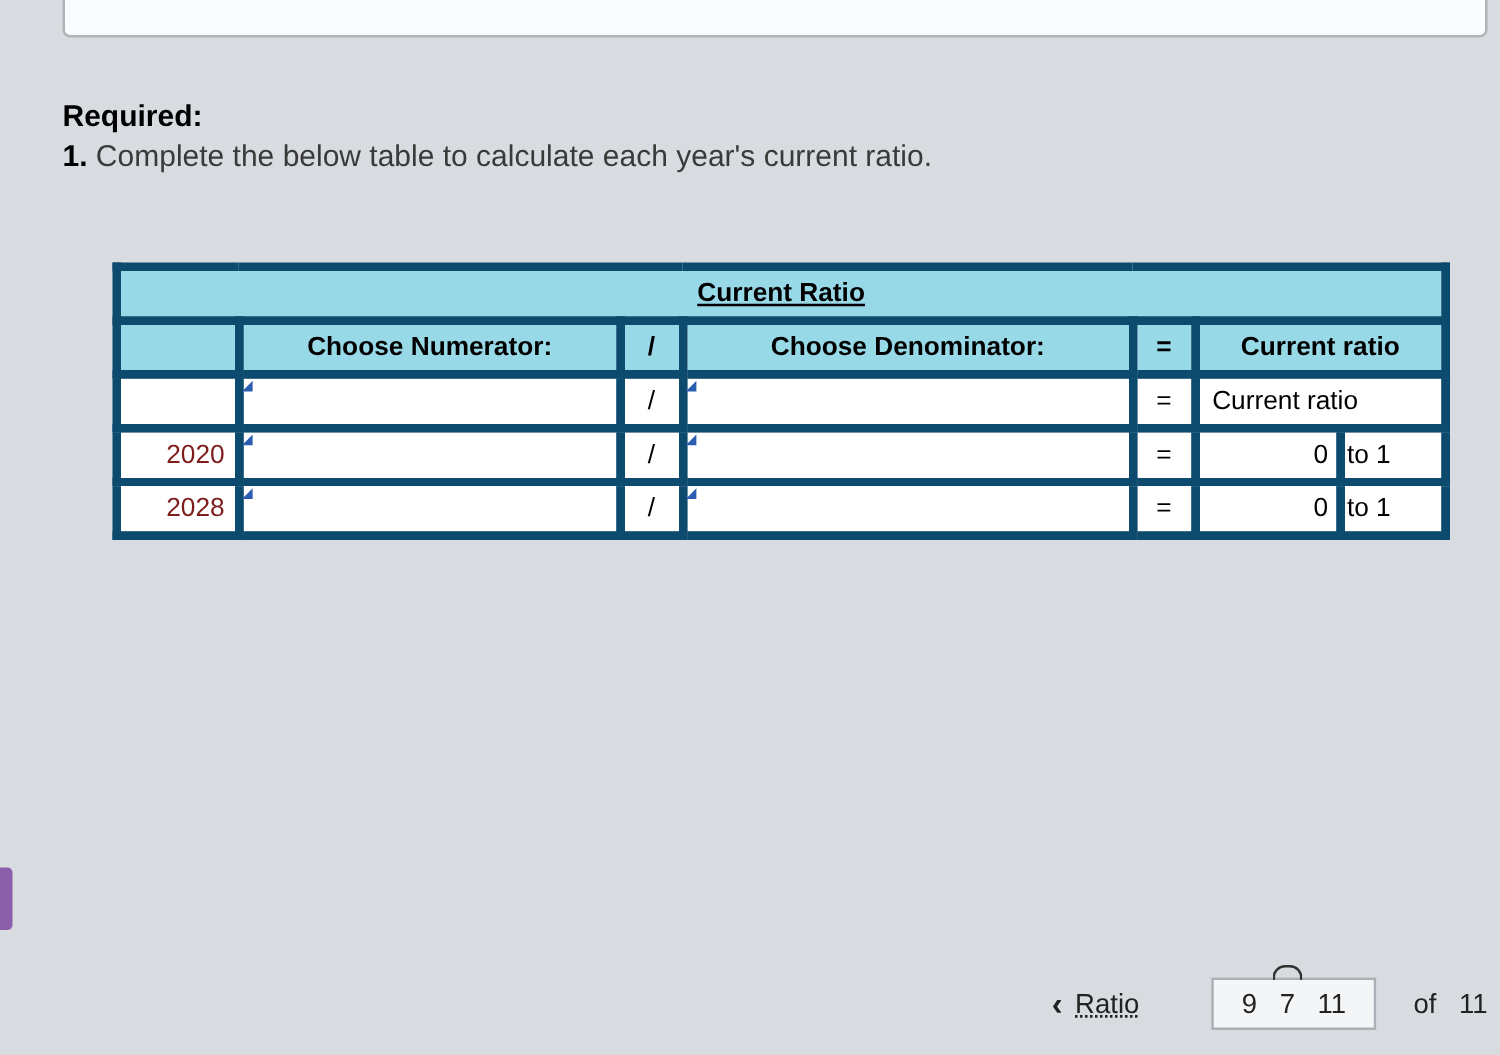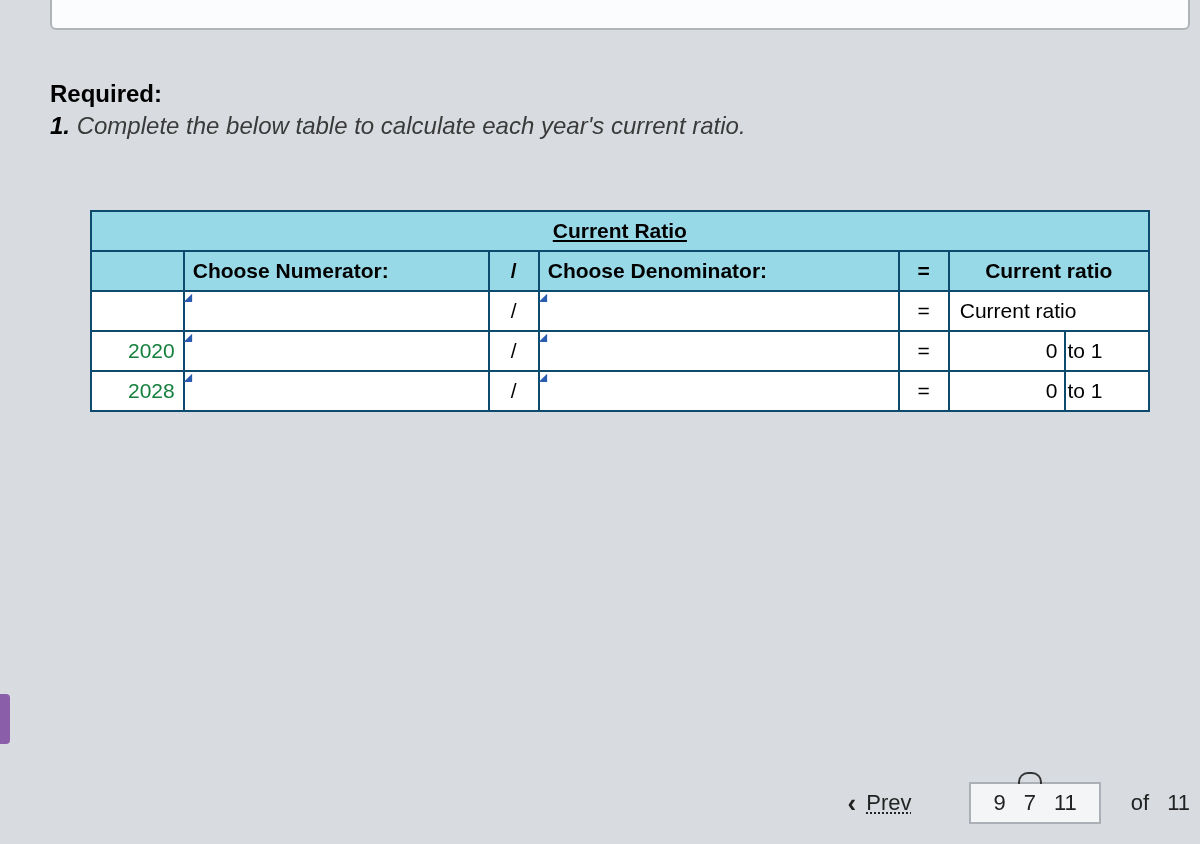--- a/index.html
+++ b/index.html
@@ -29,42 +29,41 @@
     }
     .required-label {
       font-weight: bold;
       font-size: 24px;
       color: #000;
       margin-bottom: 4px;
     }
     .instruction {
       font-size: 24px;
       color: #3a3a3a;
-      font-style: italic;
     }
     .instruction b { font-weight: bold; color: #000;}
     .table-wrap {
       margin-top: 70px;
       margin-left: 40px;
     }
     table {
       border-collapse: collapse;
       font-size: 21px;
     }
     td, th {
-      border: 2px solid #0c4a6e;
+      border: 7px solid #0c4a6e;
       padding: 6px 8px;
       height: 40px;
       background: #fff;
       position: relative;
     }
     .hdr-blue {
       background: #98d9e8;
       font-weight: bold;
-      text-align: left;
+      text-align: center;
     }
     .hdr-title {
       background: #98d9e8;
       font-weight: bold;
       text-decoration: underline;
       text-align: center;
     }
     .col-year   { width: 80px; text-align: left; }
     .col-num    { width: 305px; }
     .col-slash  { width: 50px; text-align: center; }
@@ -77,21 +76,21 @@
       content: "";
       position: absolute;
       top: 2px;
       left: 2px;
       width: 0; height: 0;
       border-left: 6px solid #2a5db0;
       border-top: 6px solid transparent;
       border-bottom: 6px solid transparent;
       transform: rotate(45deg);
     }
-    .year-label { font-weight: normal; color:#15803d;padding-left:36px;}
+    .year-label { font-weight: normal; color:#7f1d1d;padding-left:36px;}
     .current-ratio-hdr { font-weight: bold; color:#000;}
     .nav-bar {
       position: absolute;
       bottom: 20px;
       left: 0; right: 0;
       display: flex;
       justify-content: flex-end;
       align-items: center;
       gap: 18px;
       padding-right: 10px;
@@ -196,21 +195,21 @@
         <td class="col-rlab">to 1</td>
       </tr>
     </tbody>
       </table>
   </div>
 </div>
 
 <div class="nav-bar">
   <button class="prev-btn">
     <span class="chev">‹</span>
-    <span class="label">Prev</span>
+    <span class="label">Ratio</span>
   </button>
   <div class="page-box">
     <span>9</span>
     <span class="page-current">7</span>
     <span>11</span>
   </div>
   <span class="of-label">of</span>
   <span>11</span>
 </div>
 

